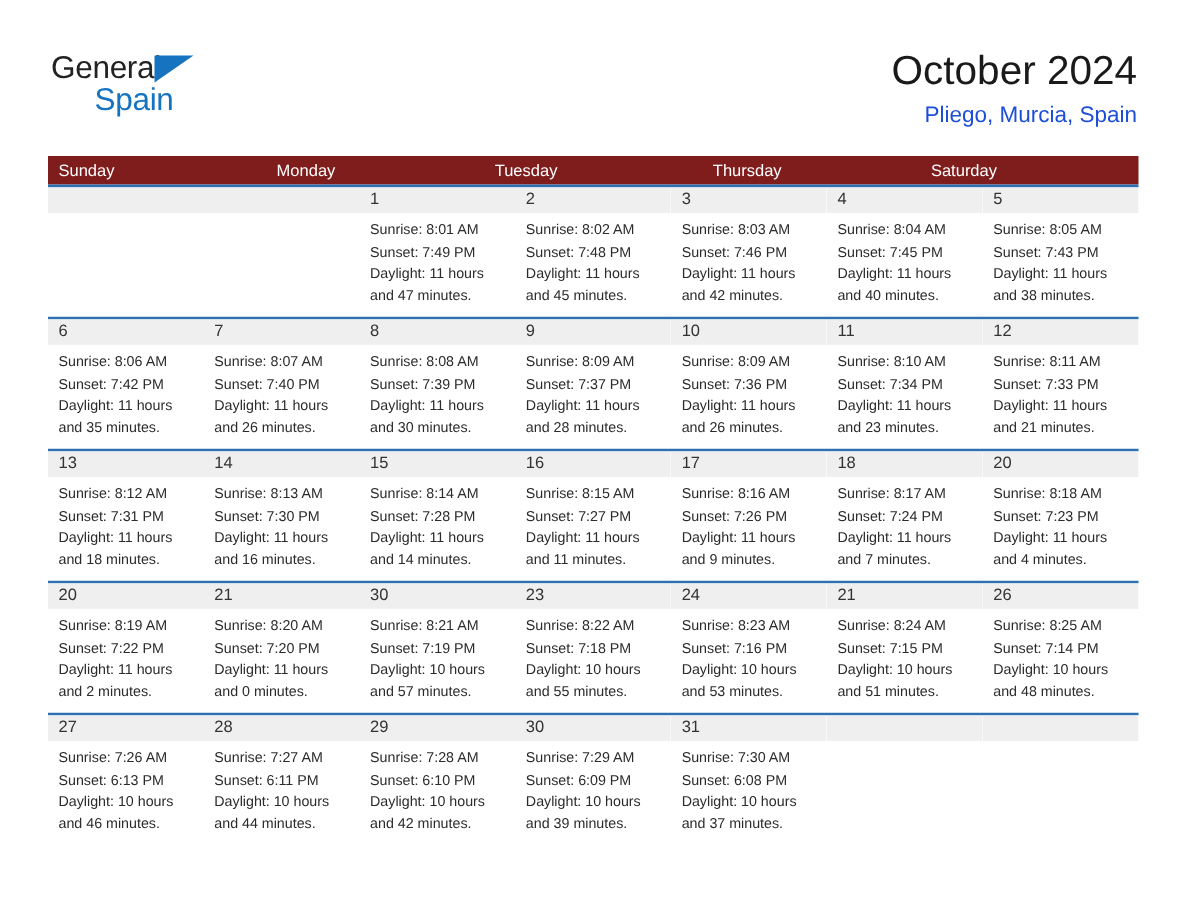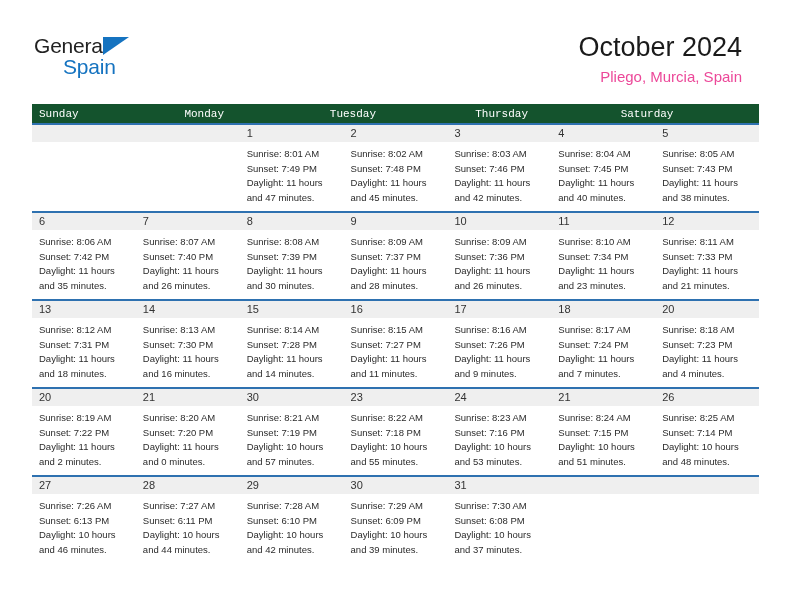--- a/index.html
+++ b/index.html
@@ -21,21 +21,21 @@
     width: 792px;
     height: 612px;
     box-sizing: border-box;
   }
 
   
   .masthead {
     position: absolute;
     left: 34px;
     top: 30px;
-    right: 50px;
+    right: 34px;
     height: 66px;
   }
 
   .logo {
     position: absolute;
     left: 0;
     top: 4px;
     width: 200px;
     height: 56px;
   }
@@ -76,38 +76,37 @@
   }
   .cal-title {
     font-size: 27px;
     color: #1a1a1a;
     font-weight: normal;
     line-height: 34px;
     white-space: nowrap;
   }
   .cal-subtitle {
     font-size: 15px;
-    color: #ec4899;
+    color: #1d4ed8;
     line-height: 22px;
     margin-top: 2px;
     white-space: nowrap;
   }
 
   
   .calendar {
     position: absolute;
     left: 32px;
     top: 104px;
     width: 727px;
   }
 
   .dow-row {
     display: flex;
-    background: #14532d;
-    font-family: Liberation Mono, monospace;
+    background: #7f1d1d;
   }
   .dow-cell {
     flex: 1 1 0;
     box-sizing: border-box;
     color: #ffffff;
     font-size: 11px;
     line-height: 18px;
     padding: 1px 0 1px 7px;
     height: 19px;
     white-space: nowrap;

